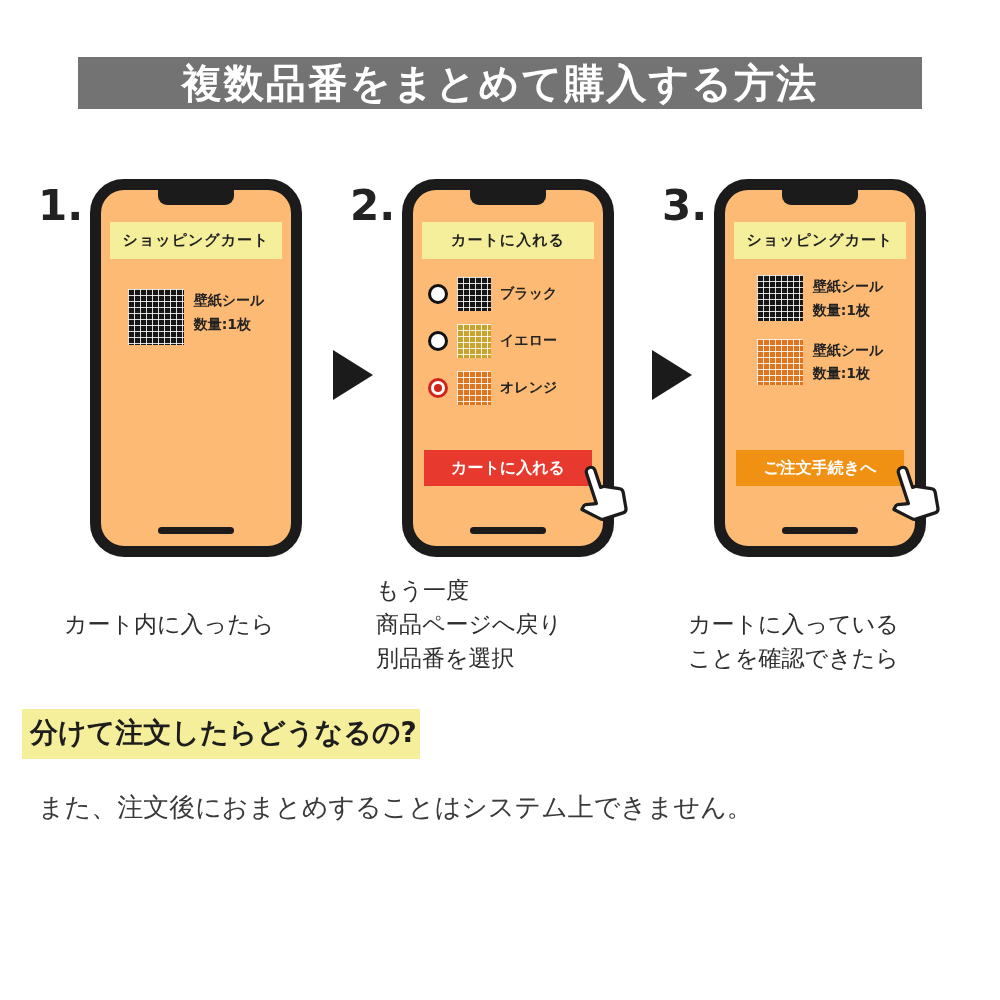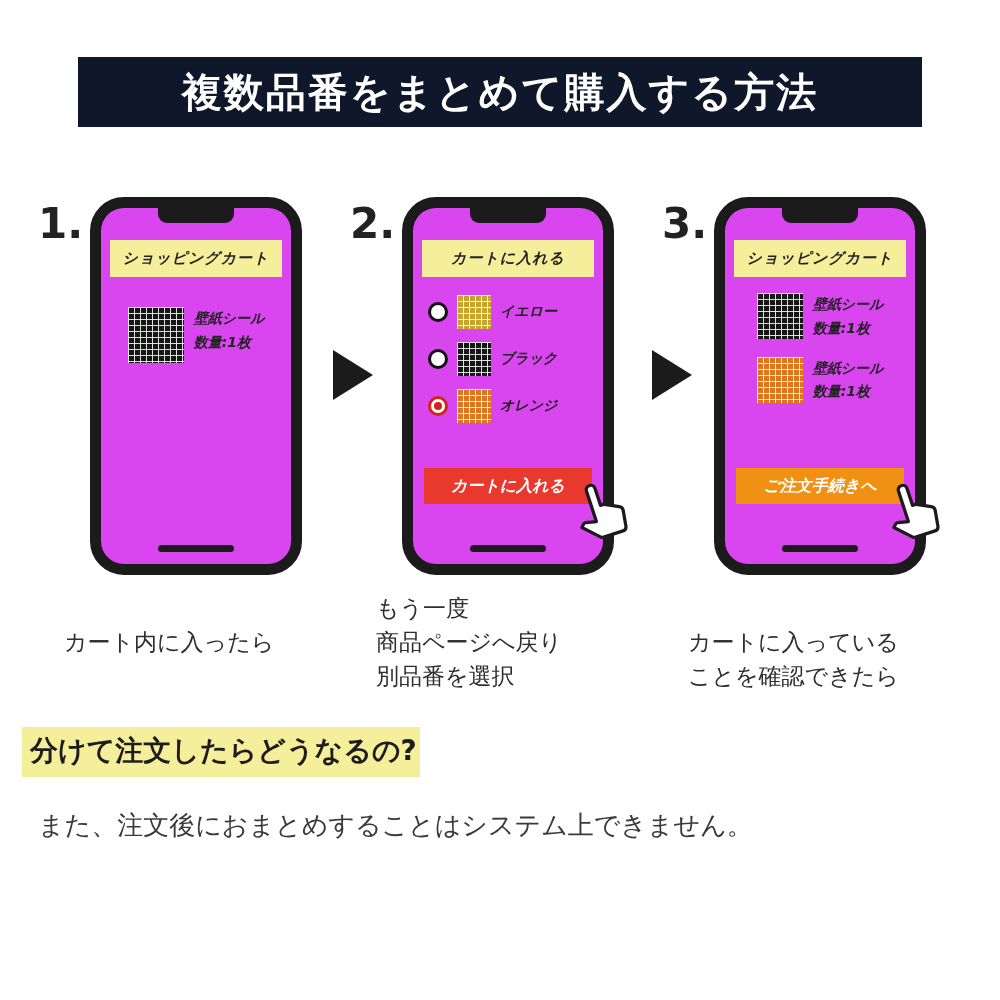--- a/index.html
+++ b/index.html
@@ -3,41 +3,40 @@
 <meta charset="utf-8">
 <style>
   * { margin:0; padding:0; box-sizing:border-box; }
   html,body { background:#fff; }
   body { font-family:"DejaVu Sans","Liberation Sans",sans-serif; color:#222; }
   .page { position:relative; width:1000px; height:1000px; background:#fff; overflow:hidden; }
 
   
   .title-bar {
     margin:57px 78px 0;
-    height:70px;
-    background:#0f172a;
+    height:52px;
+    background:#737373;
     display:flex; align-items:center; justify-content:center;
   }
   .title-bar h1 { color:#fff; font-size:40px; font-weight:700; letter-spacing:2px; }
 
   
   .steps { display:flex; align-items:flex-start; padding-left:38px; margin-top:70px; }
   .step { display:flex; flex-direction:column; }
   .step + .step { margin-left:48px; }
   .step-top { display:flex; align-items:flex-start; }
   .step-num { width:52px; font-size:42px; font-weight:700; color:#222; line-height:1; padding-top:6px; }
 
   
   .phone {
     position:relative;
     width:212px; height:378px;
     border:11px solid #1b1b1b;
     border-radius:34px;
-    background:#d946ef;
-    font-style:italic;
+    background:#fdba74;
   }
   .notch {
     position:absolute; top:0; left:50%; transform:translateX(-50%);
     width:76px; height:15px; background:#1b1b1b;
     border-radius:0 0 9px 9px;
   }
   .home-bar {
     position:absolute; bottom:12px; left:50%; transform:translateX(-50%);
     width:76px; height:7px; background:#1b1b1b; border-radius:4px;
   }
@@ -162,27 +161,27 @@
 
     <section class="step">
       <div class="step-top">
         <div class="step-num">2.</div>
         <div class="phone">
           <div class="notch"></div>
           <div class="banner">カートに入れる</div>
           <div class="options">
             <div class="opt-row">
               <span class="radio"></span>
+              <div class="swatch swatch-black sw-sm"></div>
+              <span class="opt-label">ブラック</span>
+            </div>
+            <div class="opt-row">
+              <span class="radio"></span>
               <div class="swatch swatch-yellow sw-sm"></div>
               <span class="opt-label">イエロー</span>
-            </div>
-            <div class="opt-row">
-              <span class="radio"></span>
-              <div class="swatch swatch-black sw-sm"></div>
-              <span class="opt-label">ブラック</span>
             </div>
             <div class="opt-row">
               <span class="radio selected"></span>
               <div class="swatch swatch-orange sw-sm"></div>
               <span class="opt-label">オレンジ</span>
             </div>
           </div>
           <div class="phone-btn btn-red">カートに入れる</div>
           <svg class="hand" viewBox="3.5 5.5 17.5 19.5">
               <use href="#hand-shape"></use>

